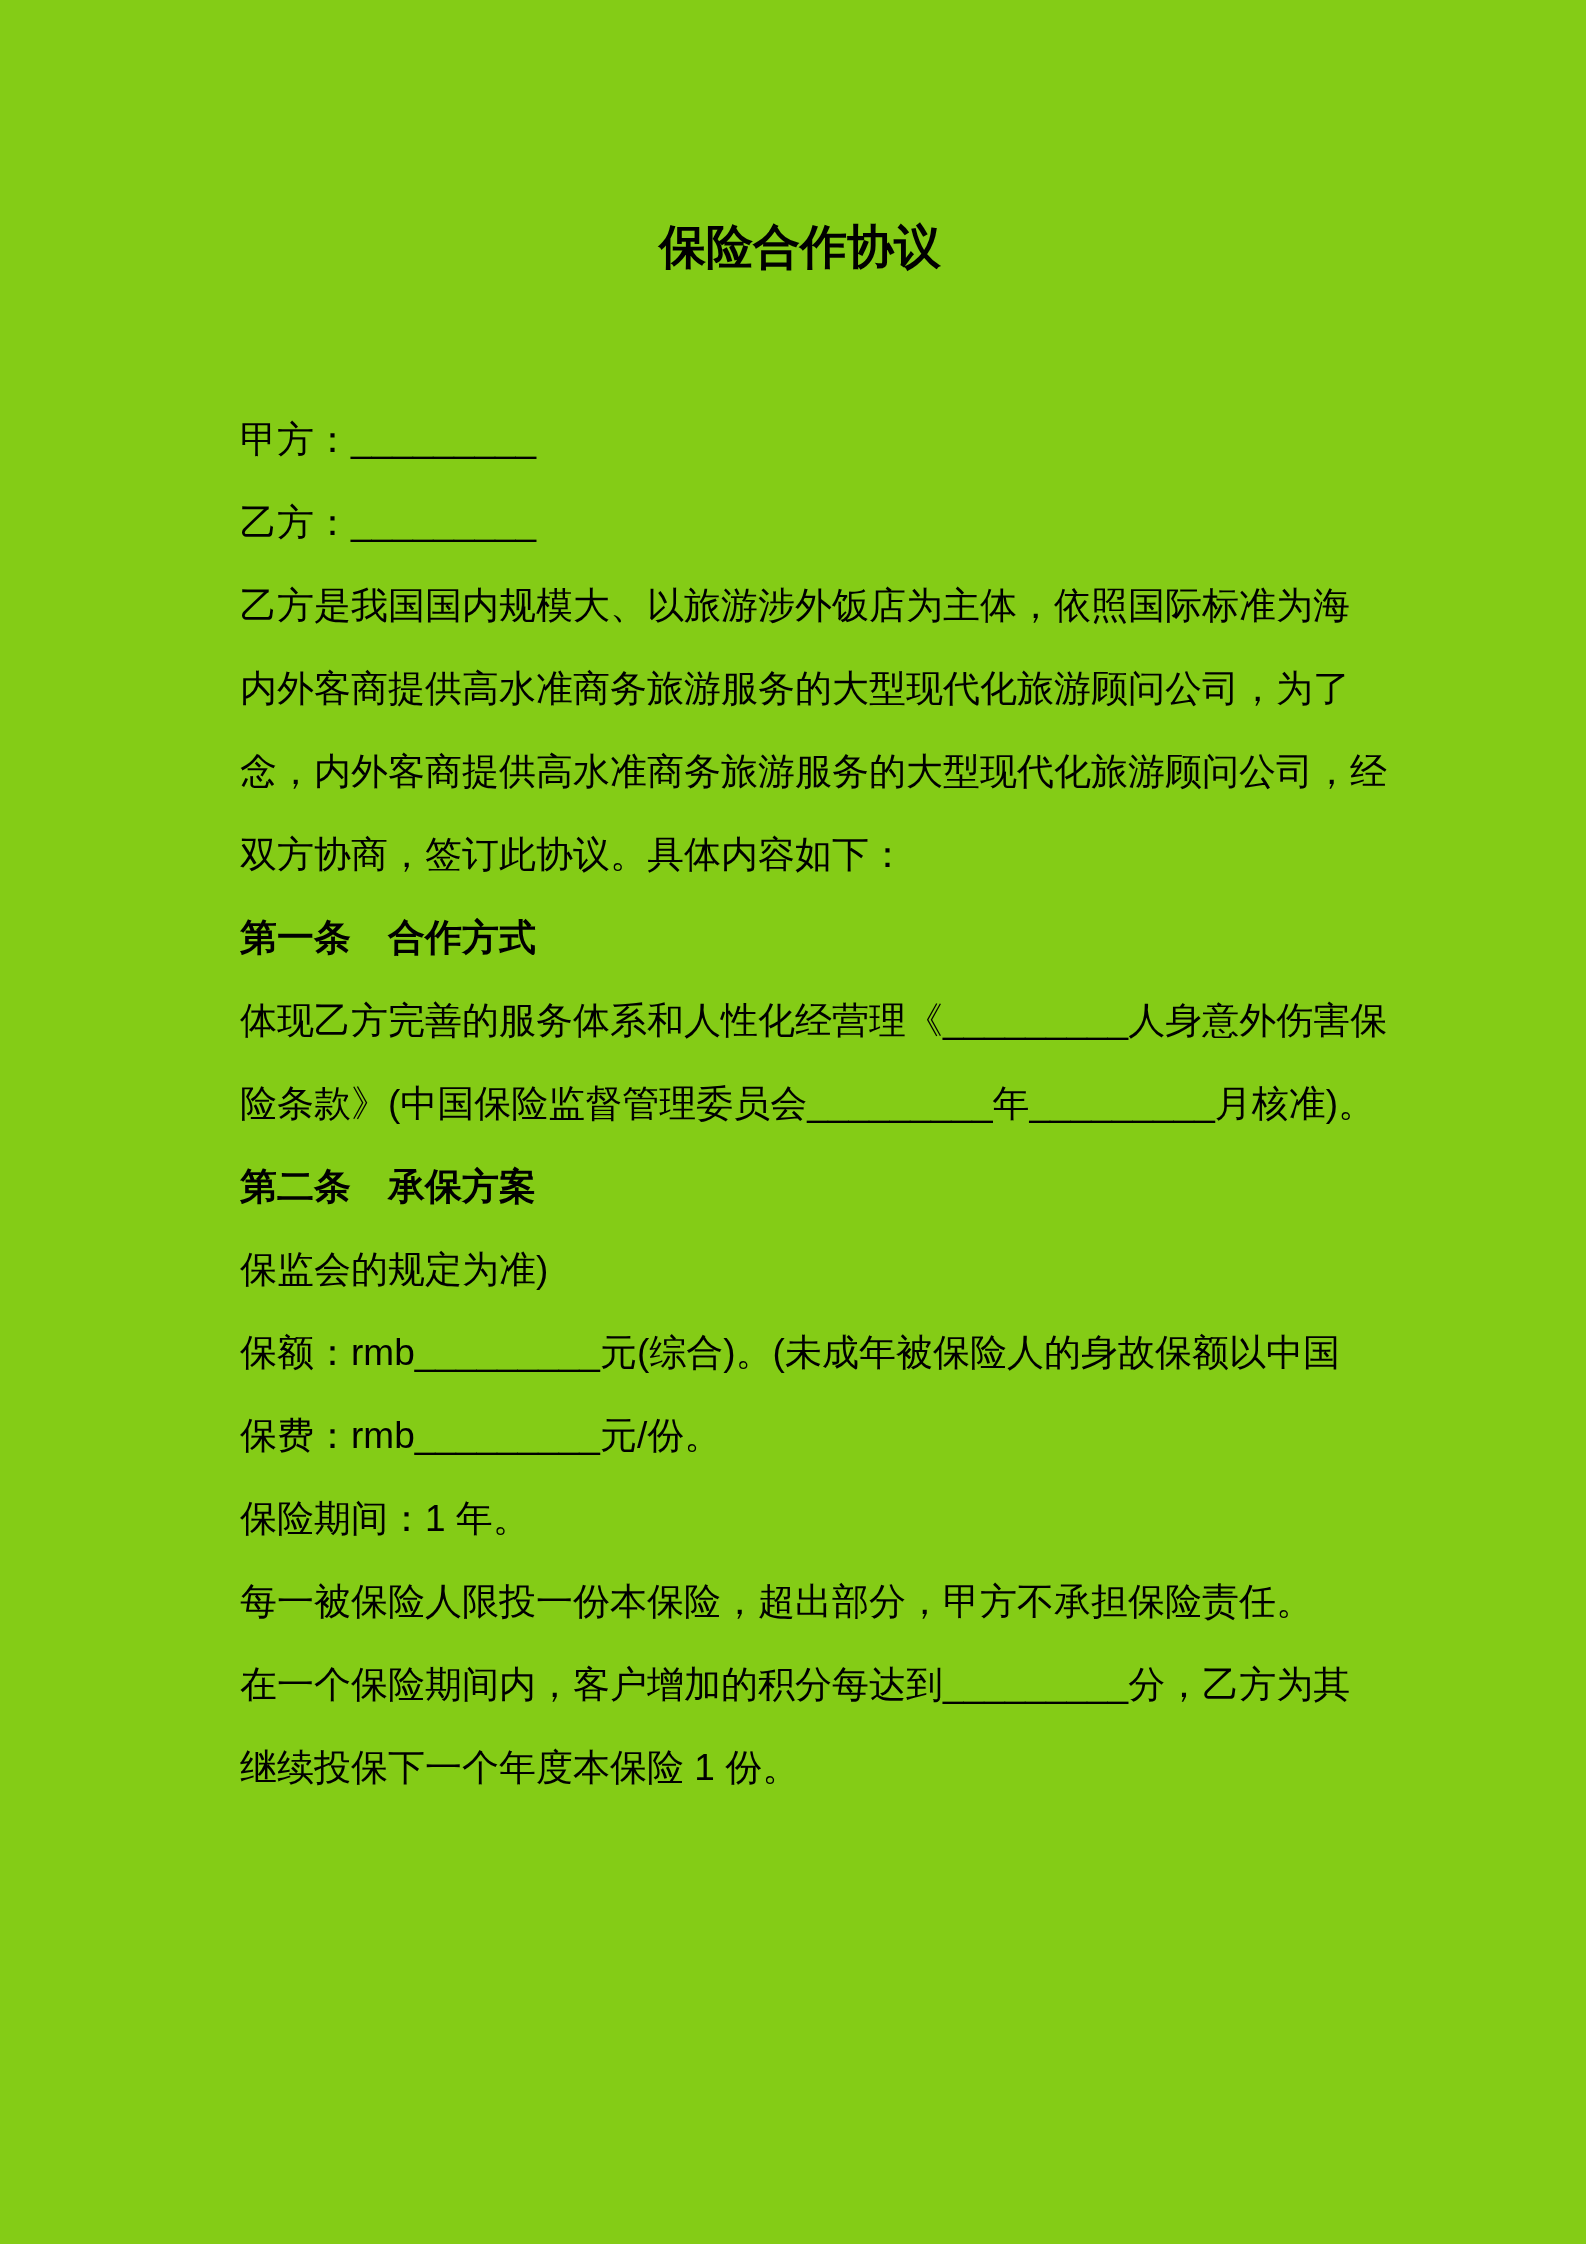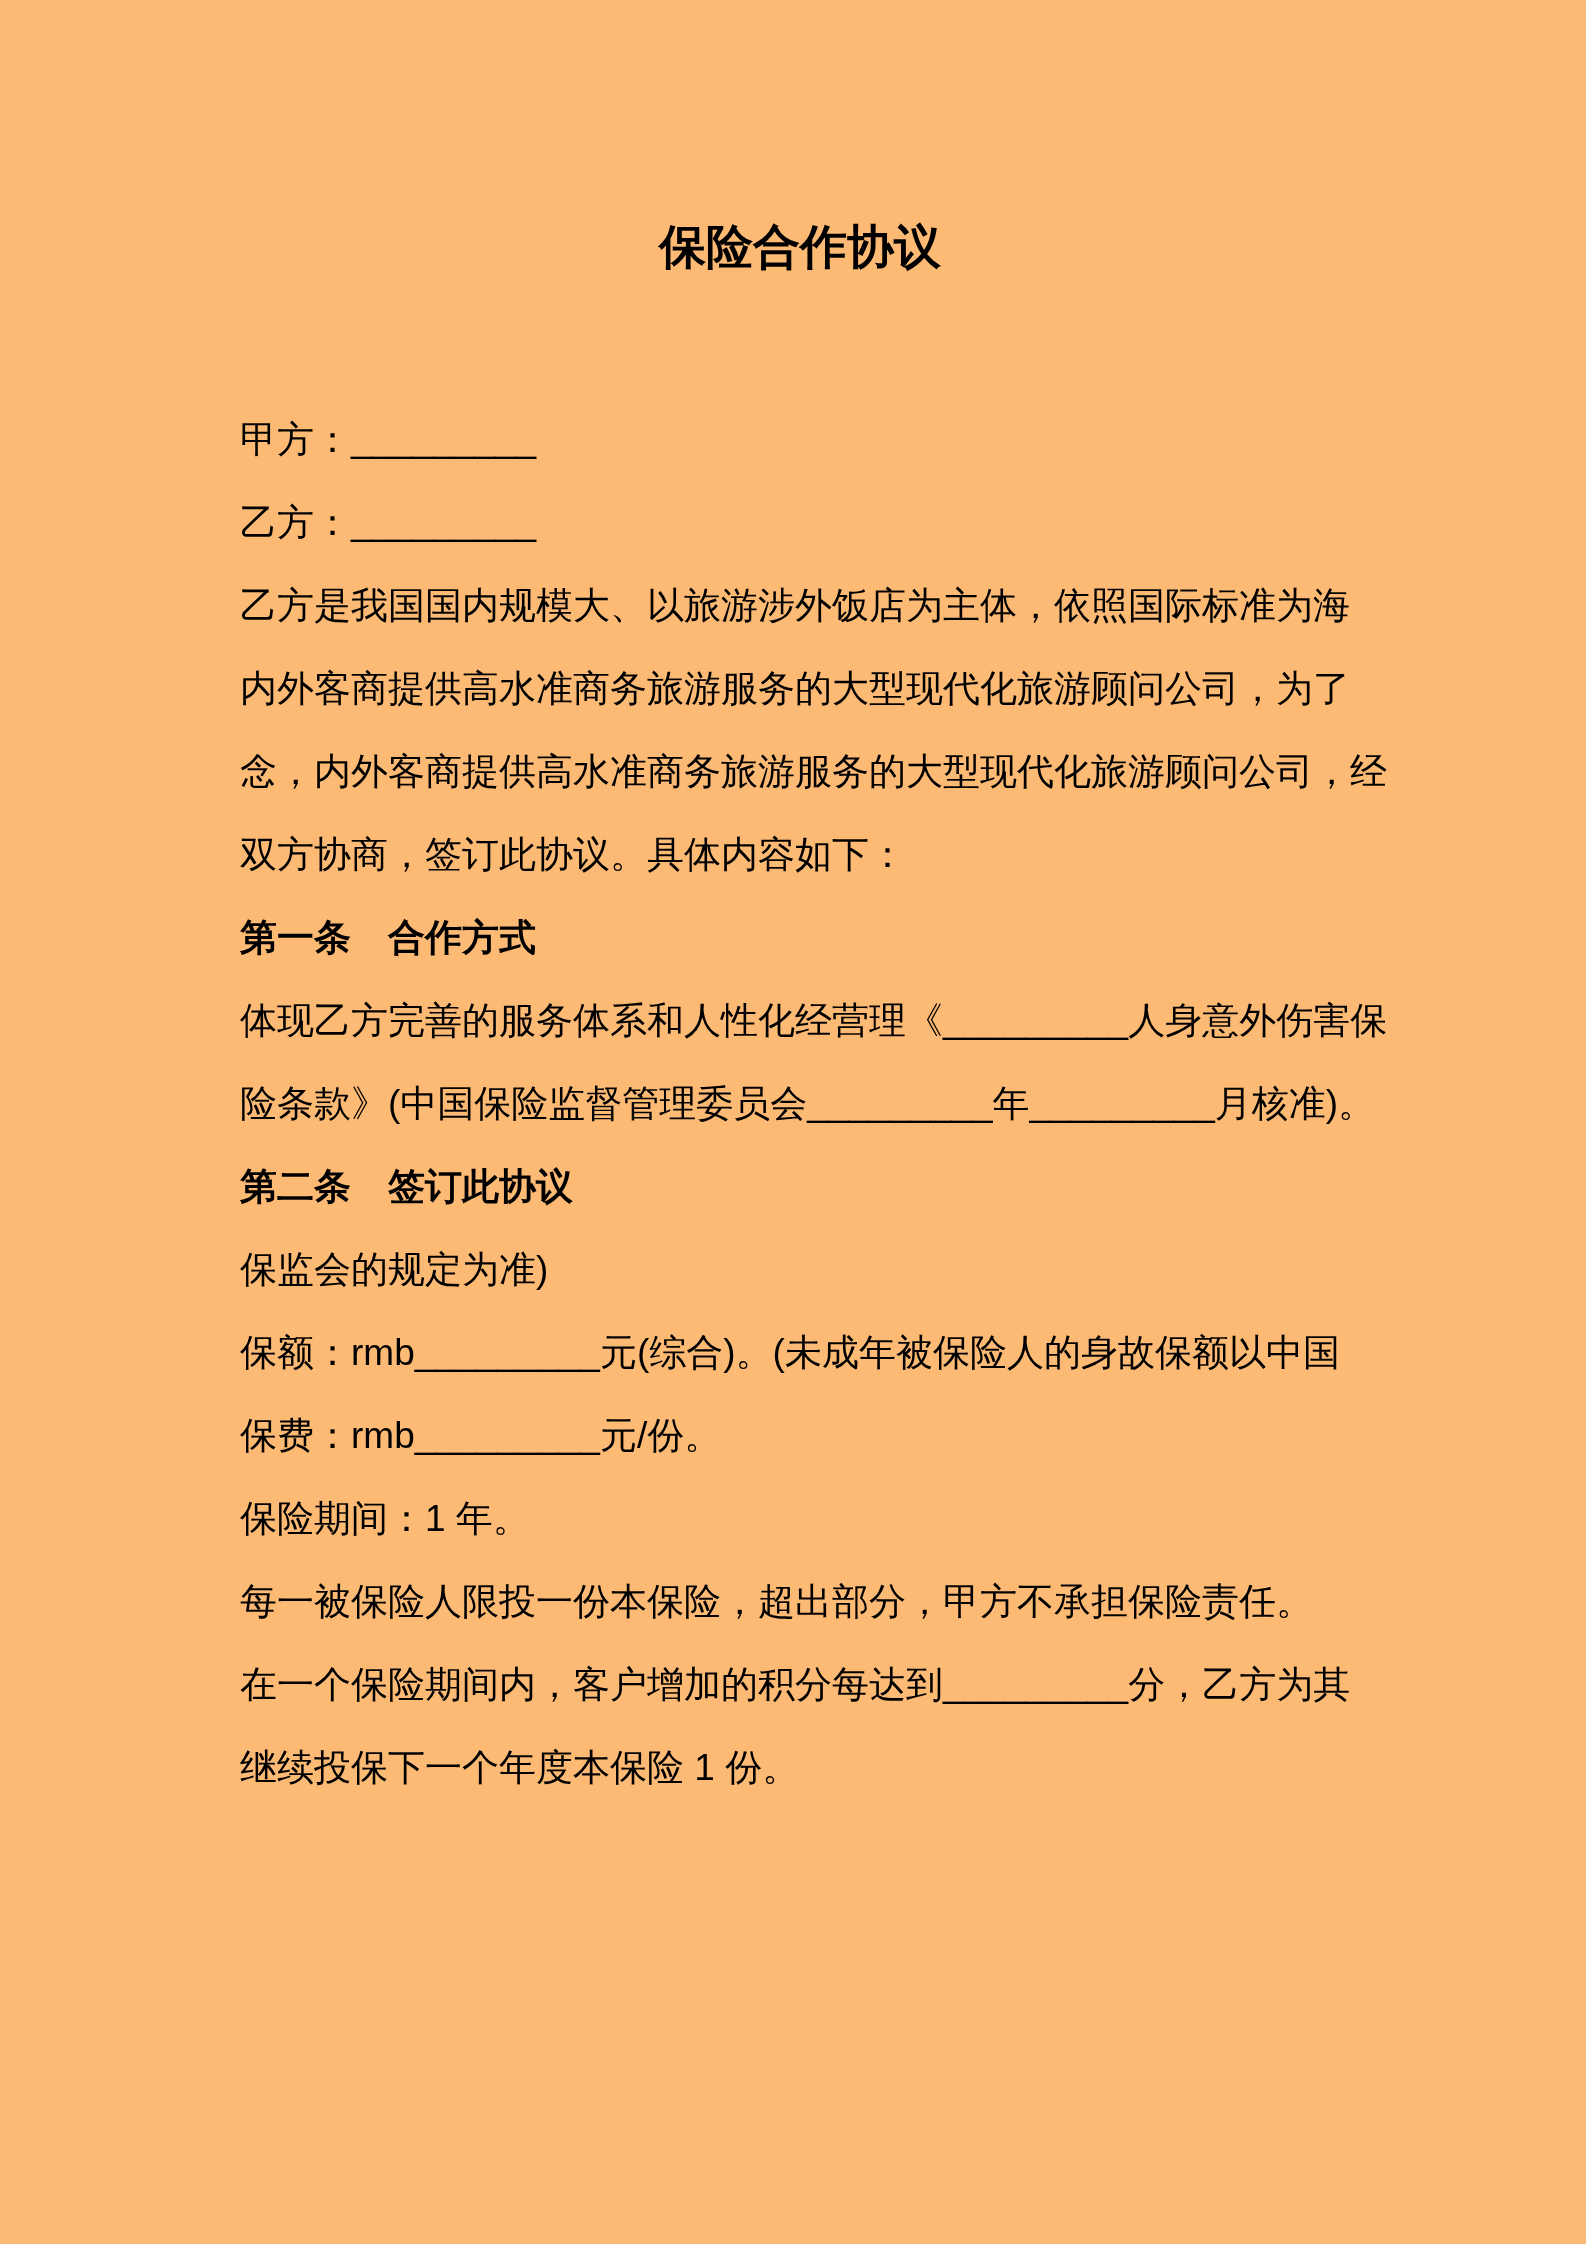--- a/index.html
+++ b/index.html
@@ -11,21 +11,21 @@
     height: 2244px;
     background: #ffffff;
     color: #000000;
     font-family: "Liberation Sans", sans-serif;
     overflow: hidden;
   }
   .page {
     position: relative;
     width: 1586px;
     height: 2244px;
-    background: #fdba74;
+    background: #84cc16;
   }
   .content {
     padding: 0 226px 0 240px;
   }
   .doc-title {
     margin: 0;
     padding-top: 222px;
     font-size: 47px;
     line-height: 50px;
     font-weight: 700;
@@ -68,21 +68,21 @@
 
       <div class="line">双方协商，签订此协议。具体内容如下：</div>
 
       <div class="line heading">第一条　合作方式</div>
 
       <div class="line">体现乙方完善的服务体系和人性化经营理《_________人身意外伤害保</div>
 
       <div class="line">险条款》(中国保险监督管理委员会_________年_________月核准)。</div>
 
 
-      <div class="line heading">第二条　签订此协议</div>
+      <div class="line heading">第二条　承保方案</div>
 
       <div class="line">保监会的规定为准)</div>
 
       <div class="line">保额：rmb_________元(综合)。(未成年被保险人的身故保额以中国</div>
 
       <div class="line">保费：rmb_________元/份。</div>
 
       <div class="line">保险期间：1 年。</div>
 
       <div class="line">每一被保险人限投一份本保险，超出部分，甲方不承担保险责任。</div>

